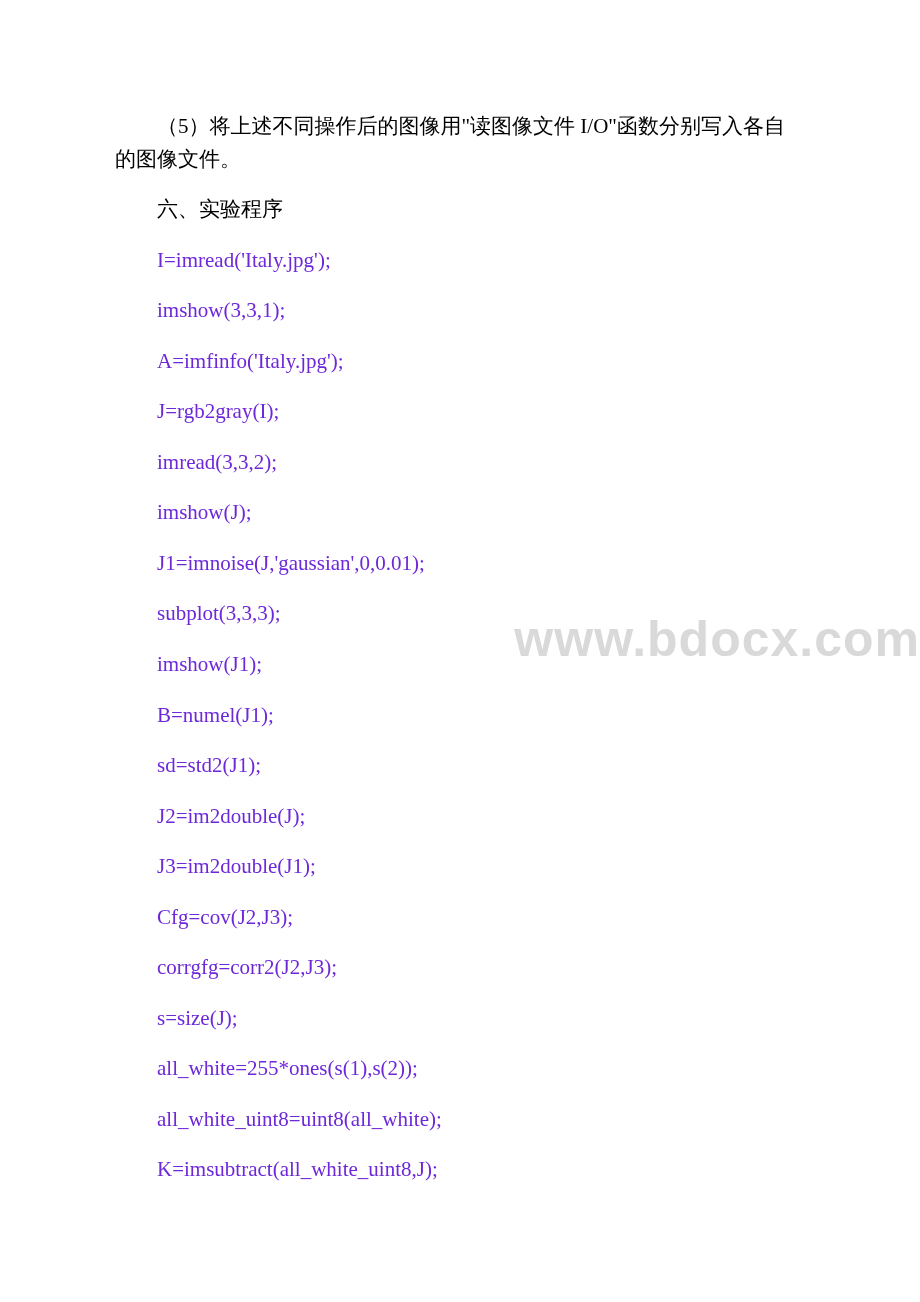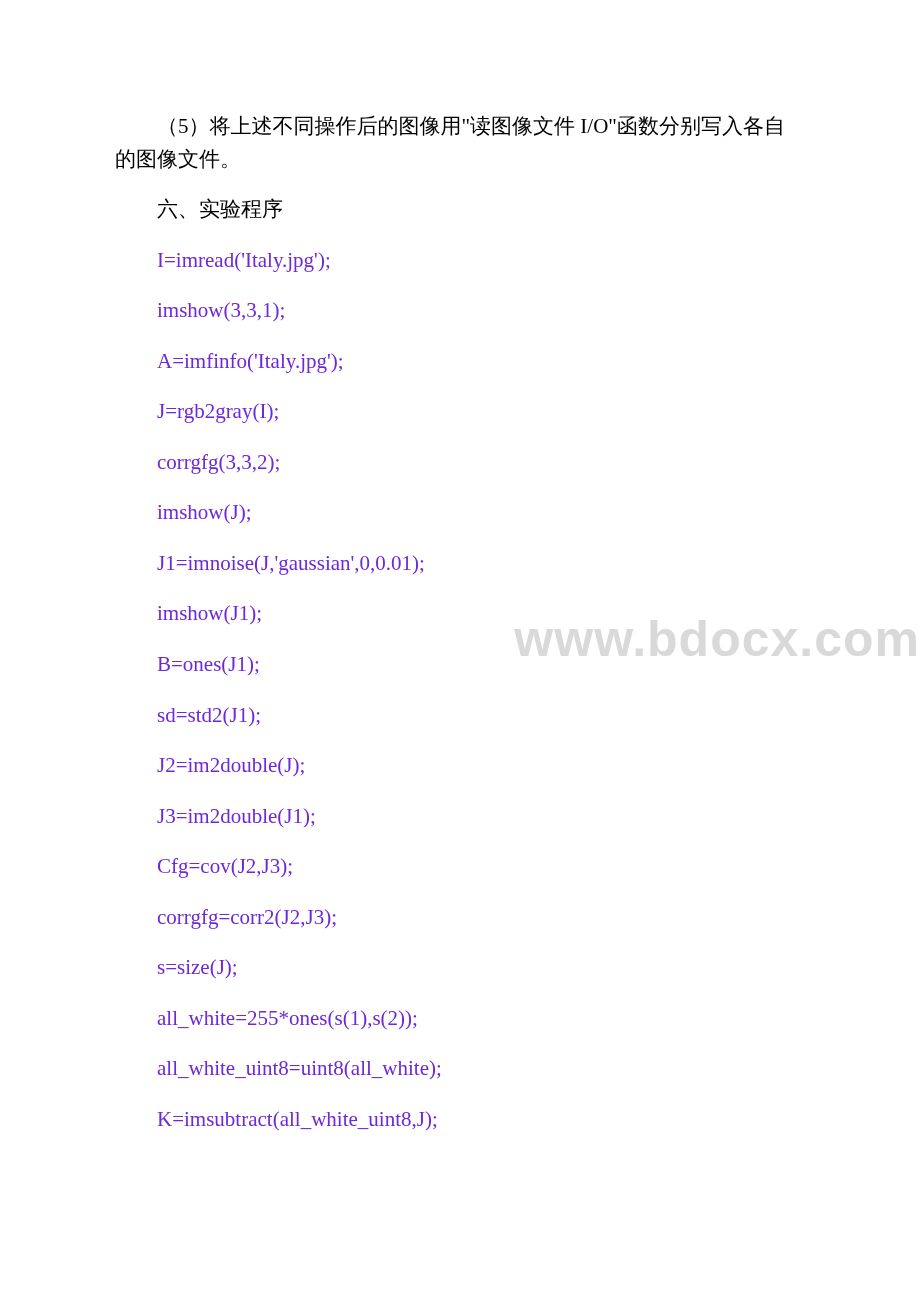--- a/index.html
+++ b/index.html
@@ -61,25 +61,26 @@
   <div class="watermark">www.bdocx.com</div>
   <div class="content">
 
     <p class="para indent-first">（5）将上述不同操作后的图像用"读图像文件 I/O"函数分别写入各自的图像文件。</p>
     <p class="para indent-first">六、实验程序</p>
 
     <p class="code-line">I=imread('Italy.jpg');</p>
     <p class="code-line">imshow(3,3,1);</p>
     <p class="code-line">A=imfinfo('Italy.jpg');</p>
     <p class="code-line">J=rgb2gray(I);</p>
-    <p class="code-line">corrgfg(3,3,2);</p>
+    <p class="code-line">imread(3,3,2);</p>
     <p class="code-line">imshow(J);</p>
     <p class="code-line">J1=imnoise(J,'gaussian',0,0.01);</p>
+    <p class="code-line">subplot(3,3,3);</p>
     <p class="code-line">imshow(J1);</p>
-    <p class="code-line">B=ones(J1);</p>
+    <p class="code-line">B=numel(J1);</p>
     <p class="code-line">sd=std2(J1);</p>
     <p class="code-line">J2=im2double(J);</p>
     <p class="code-line">J3=im2double(J1);</p>
     <p class="code-line">Cfg=cov(J2,J3);</p>
     <p class="code-line">corrgfg=corr2(J2,J3);</p>
     <p class="code-line">s=size(J);</p>
     <p class="code-line">all_white=255*ones(s(1),s(2));</p>
     <p class="code-line">all_white_uint8=uint8(all_white);</p>
     <p class="code-line">K=imsubtract(all_white_uint8,J);</p>
 

